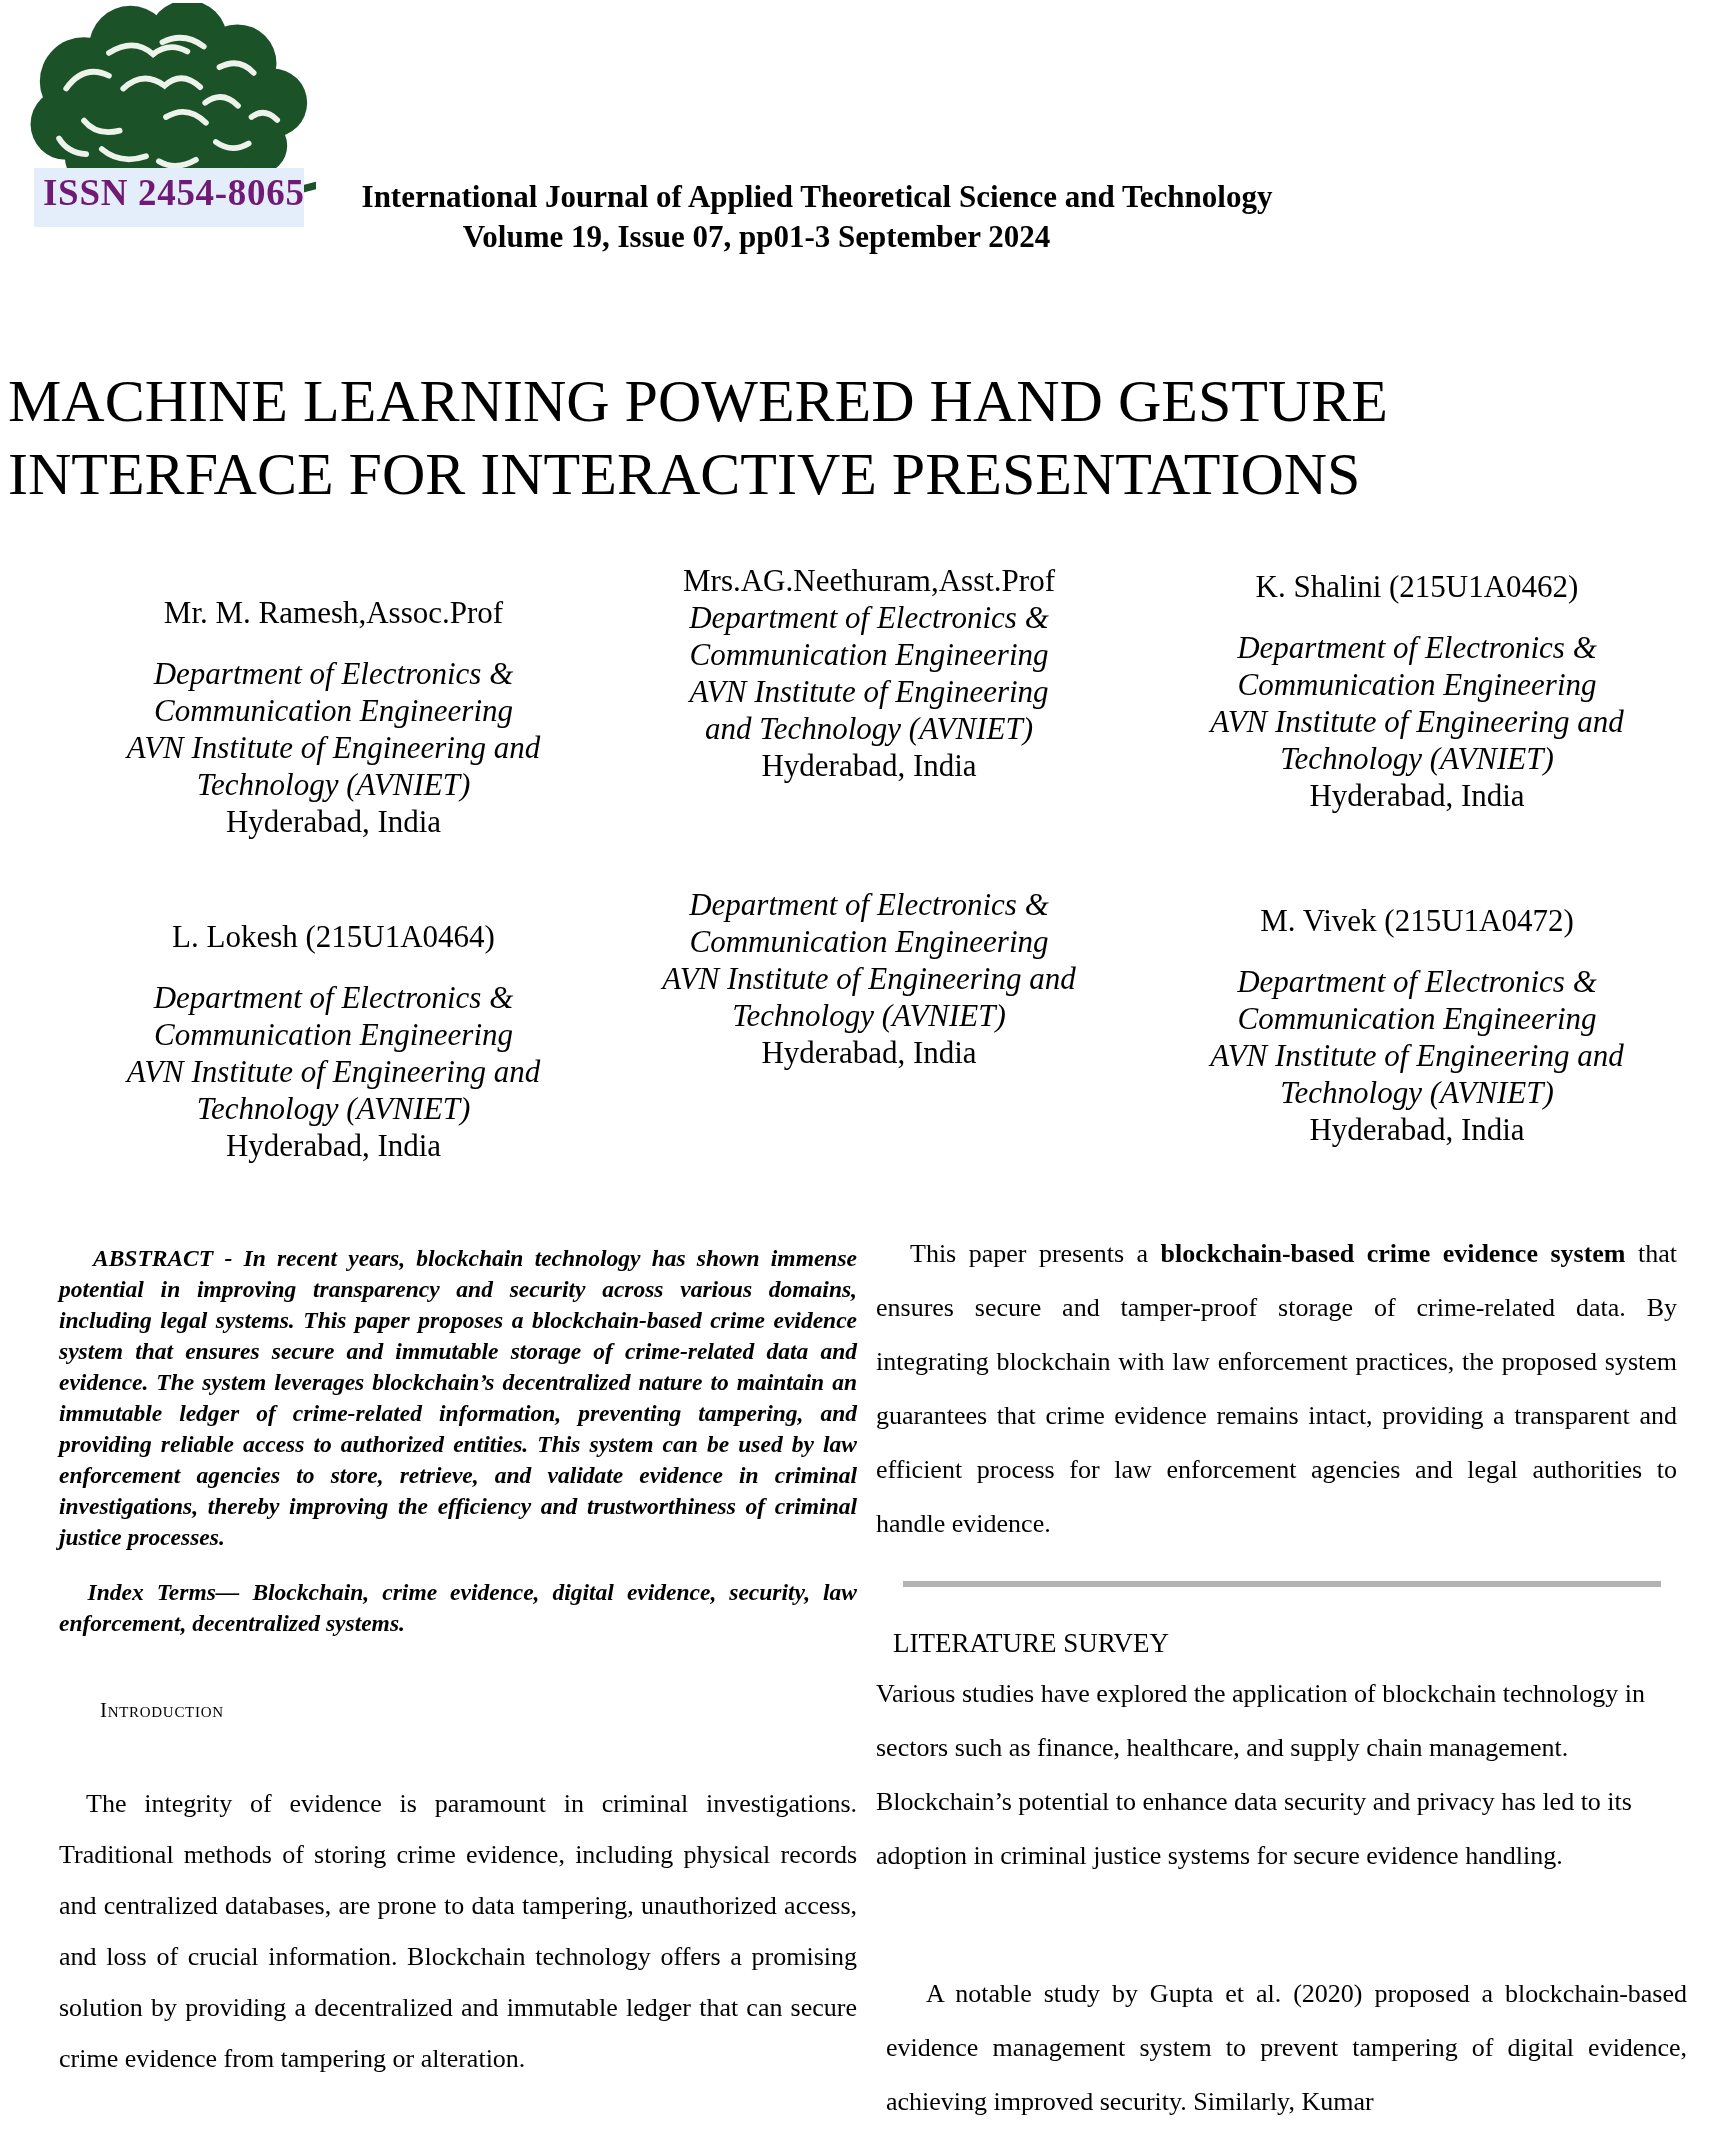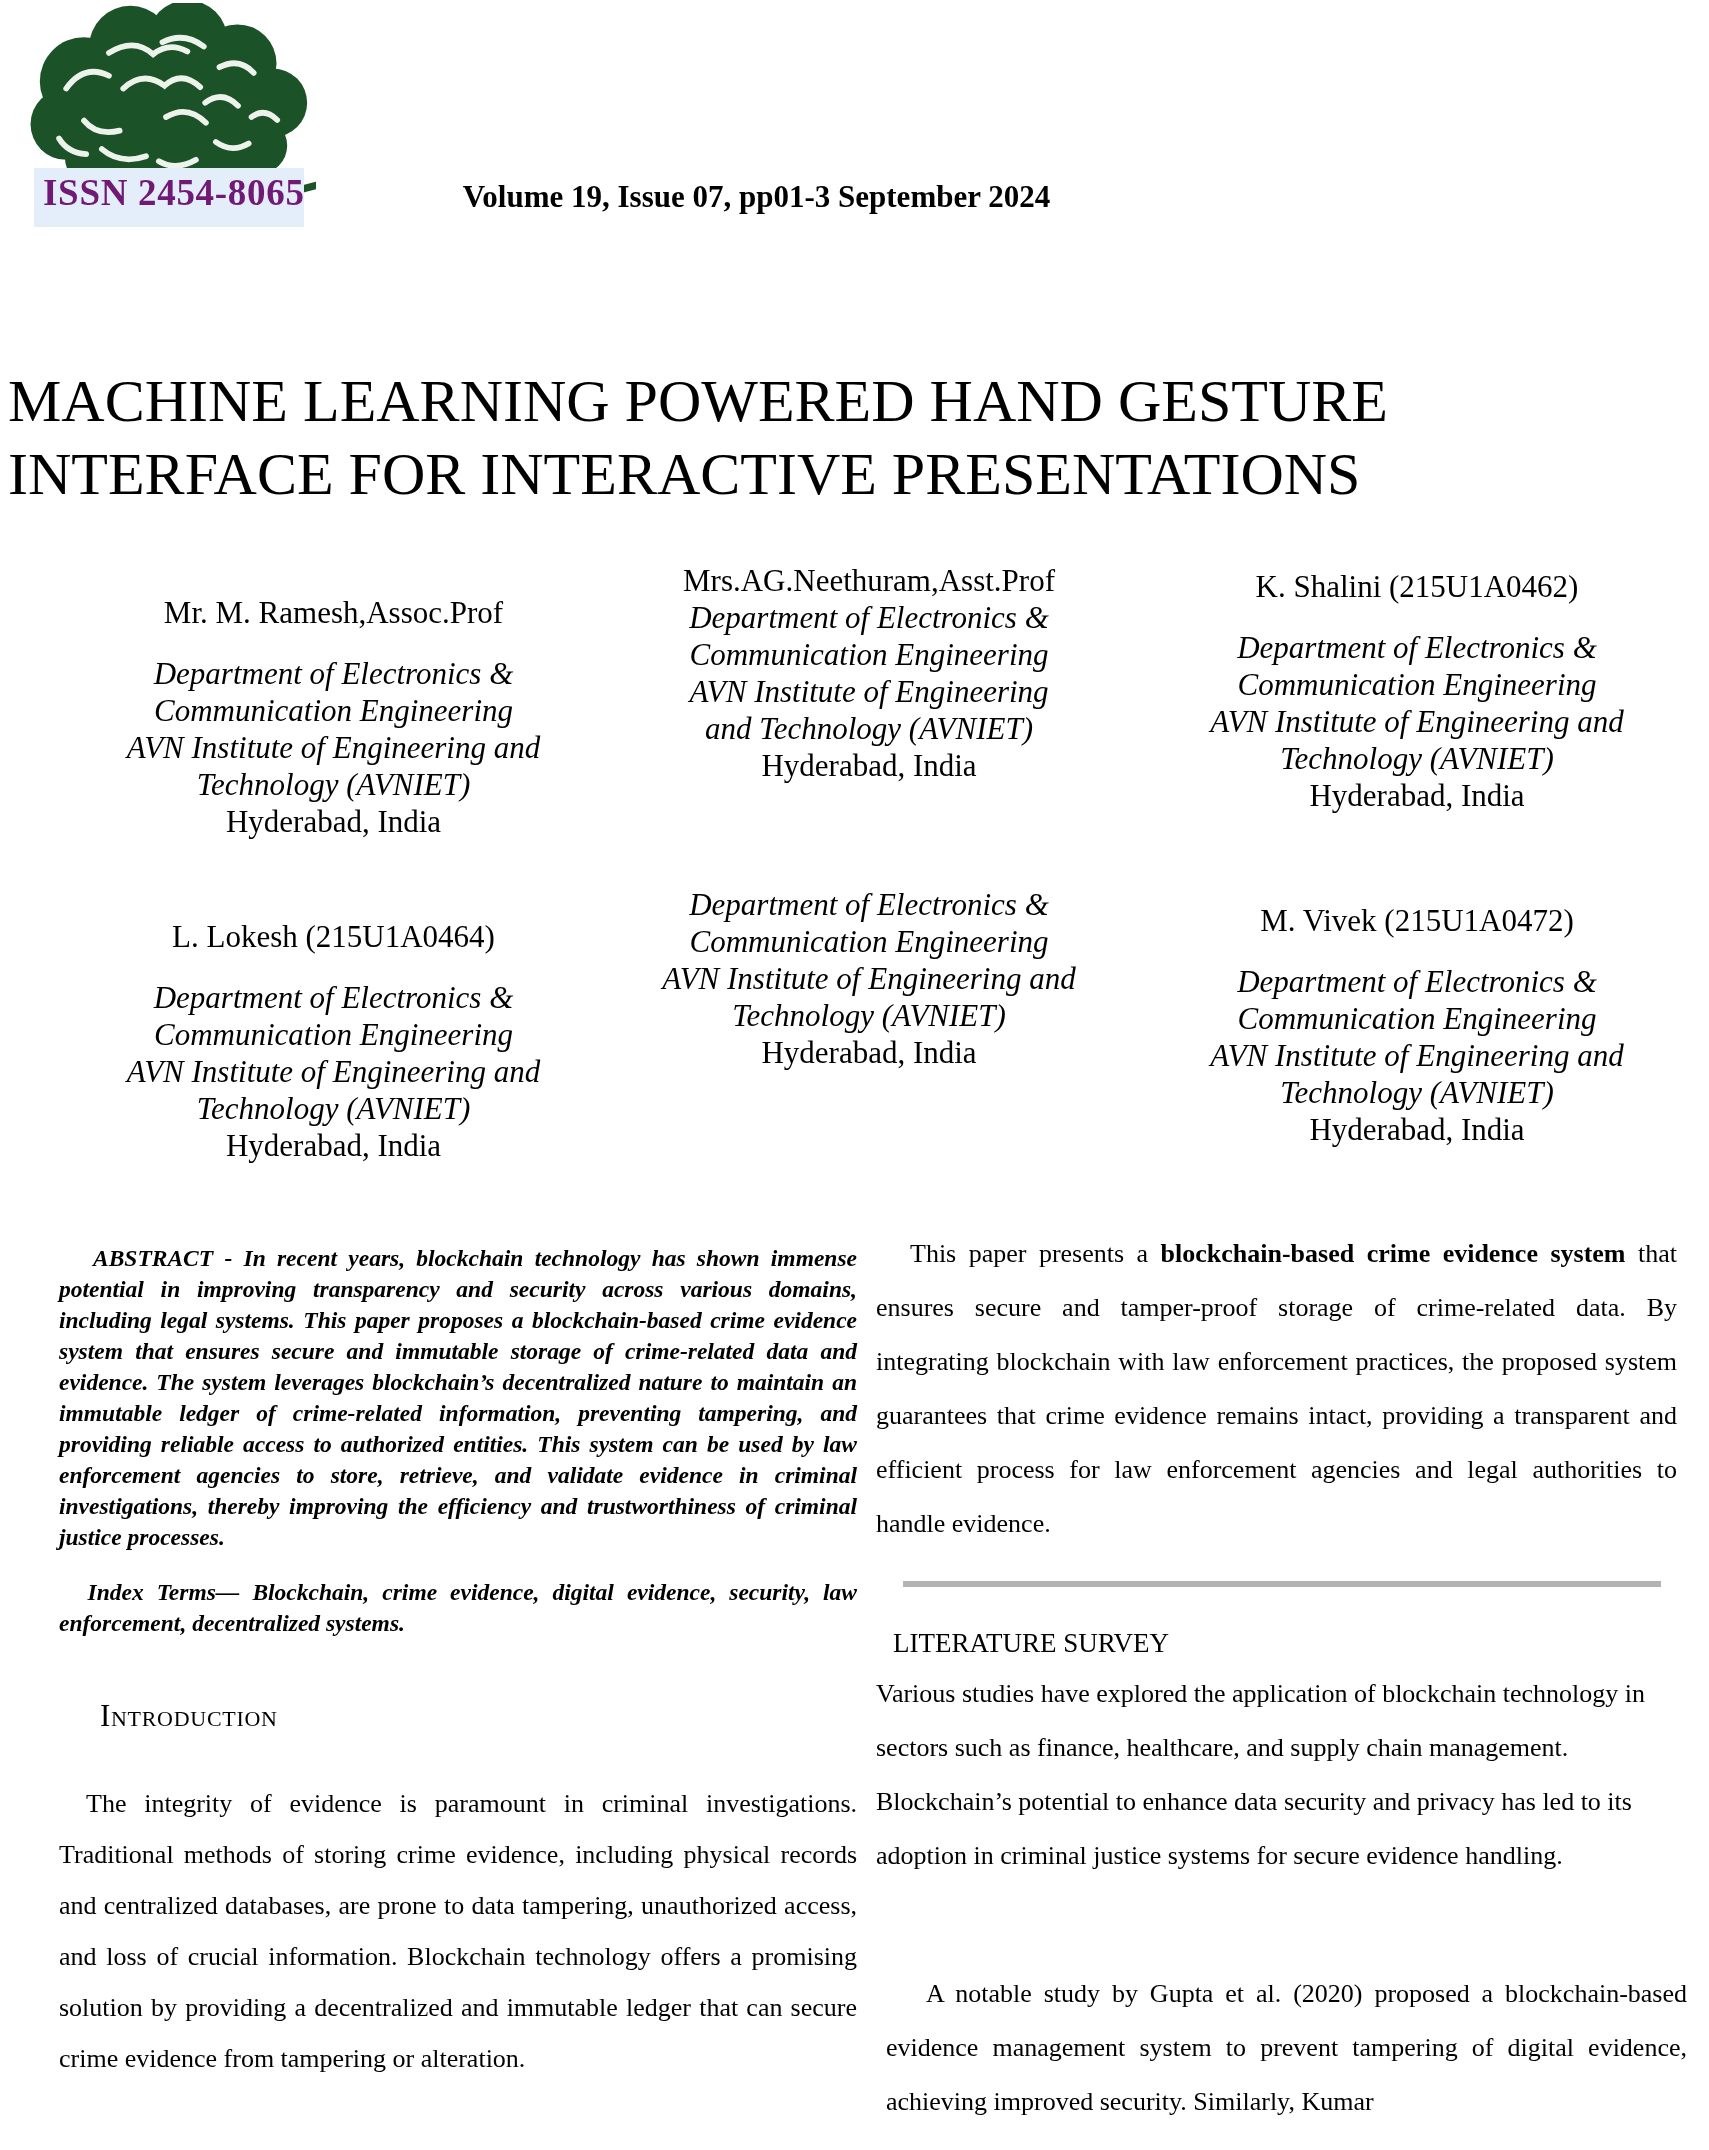--- a/index.html
+++ b/index.html
@@ -42,21 +42,21 @@
     font-size:23.5px; line-height:31px; font-weight:bold; font-style:italic;
     text-align:justify; text-indent:34px; margin:0;
   }
   .index-terms {
     position:absolute; left:59px; top:1577px; width:798px;
     font-size:23.5px; line-height:31px; font-weight:bold; font-style:italic;
     text-align:justify; text-indent:28.5px; margin:0;
   }
   .intro-heading {
     position:absolute; left:100px; top:1698px;
-    font-variant:small-caps; font-size:31px; letter-spacing:0.7px;
+    font-variant:small-caps; font-size:21px; letter-spacing:0.7px;
   }
   .intro-para {
     position:absolute; left:59px; top:1778px; width:798px;
     font-size:26px; line-height:51px; text-align:justify; text-indent:27px; margin:0;
   }
   .rc-para1 {
     position:absolute; left:876px; top:1227px; width:801px;
     font-size:26px; line-height:54px; text-align:justify; text-indent:34px; margin:0;
   }
   .rc-para1 b { font-weight:bold; }
@@ -119,20 +119,21 @@
       <path d="M262 256 C262 280 256 296 250 306"></path>
       <path d="M272 252 C302 272 352 276 420 256"></path>
       <path d="M268 256 C300 284 340 292 388 290"></path>
     </g>
   </svg>
 
   <div class="issn-bg"></div>
   <div class="issn">ISSN 2454-8065</div>
 
   <div class="journal">
+    <div>International Journal of Applied Theoretical Science and Technology</div>
     <div class="journal-line2">Volume 19, Issue 07, pp01-3 September  2024</div>
   </div>
 
   <div class="paper-title">
     <div>MACHINE LEARNING POWERED HAND GESTURE</div>
     <div>INTERFACE FOR INTERACTIVE PRESENTATIONS</div>
   </div>
 
   <div class="author a0 gap">
     <div class="name">Mr. M. Ramesh,Assoc.Prof</div>

